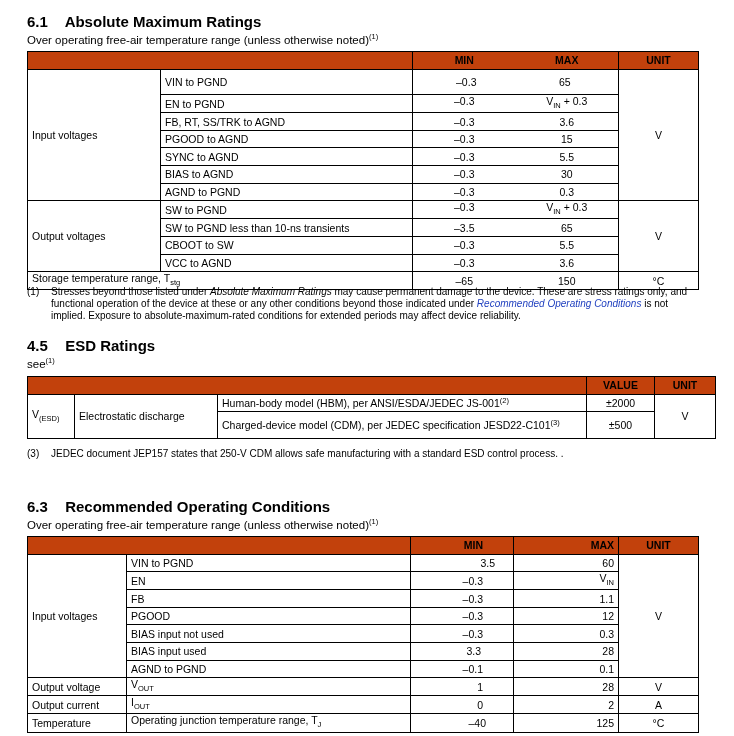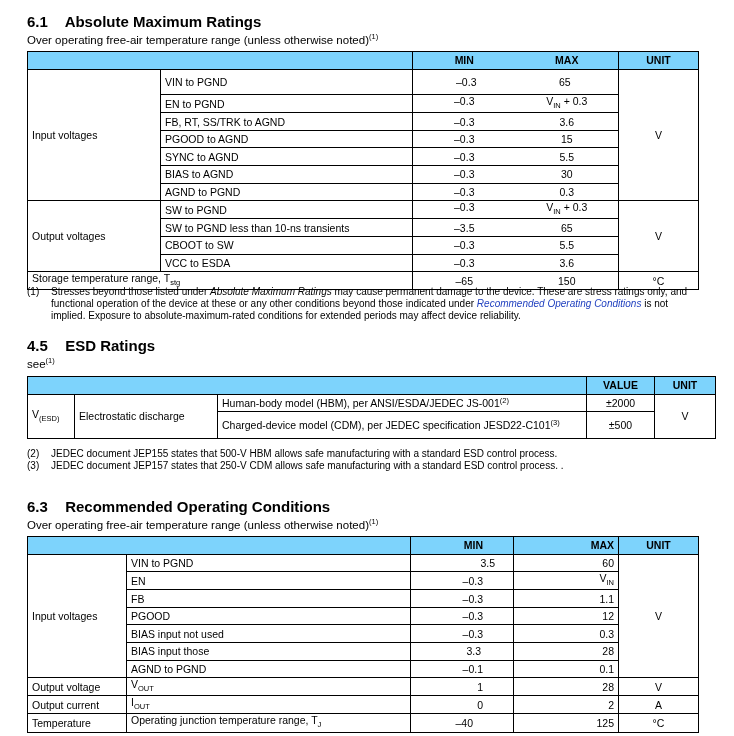--- a/index.html
+++ b/index.html
@@ -4,21 +4,21 @@
 <style>
   html, body { margin:0; padding:0; background:#fff; }
   body { width:734px; height:736px; position:relative; overflow:hidden; font-family:"Liberation Sans", sans-serif; color:#000; }
   .h { position:absolute; left:27px; font-weight:bold; font-size:15px; }
   .h .num { display:inline-block; width:34px; }
   .sub { position:absolute; left:27px; font-size:11.5px; }
   sup { font-size:7.5px; vertical-align:top; position:relative; top:-2px; }
   sub { font-size:7.5px; }
   table { position:absolute; border-collapse:collapse; font-size:10.5px; table-layout:fixed; }
   td, th { border:1px solid #000; padding:0 4px; height:16.6px; line-height:12px; }
-  th { background:#7dd3fc; font-weight:bold; font-size:10.5px; }
+  th { background:#c2410c; font-weight:bold; font-size:10.5px; }
   .c { text-align:center; }
   .r { text-align:right; }
   .notes { position:absolute; left:27px; font-size:10px; line-height:12px; }
   .notes .n { display:inline-block; width:24px; vertical-align:top; }
   .notes .t { display:inline-block; vertical-align:top; }
   .link { color:#1f3fbf; font-style:italic; }
   .mm { display:inline-block; width:50%; text-align:center; }
 </style>
 </head>
 <body>
@@ -78,21 +78,21 @@
   </tr>
   <tr>
     <td>SW to PGND less than 10-ns transients</td>
     <td colspan="2" style="padding:0;margin-top:24px;"><span class="mm">–3.5</span><span class="mm">65</span></td>
   </tr>
   <tr>
     <td>CBOOT to SW</td>
     <td colspan="2" style="padding:0;"><span class="mm">–0.3</span><span class="mm">5.5</span></td>
   </tr>
   <tr>
-    <td>VCC to ESDA</td>
+    <td>VCC to AGND</td>
     <td colspan="2" style="padding:0;"><span class="mm">–0.3</span><span class="mm">3.6</span></td>
   </tr>
   <tr>
     <td colspan="2"><span>Storage temperature range, T</span><sub>stg</sub></td>
     <td colspan="2" style="padding:0;"><span class="mm">–65</span><span class="mm">150</span></td>
     <td class="c">°C</td>
   </tr>
 </tbody>
   </table>
 
@@ -125,21 +125,20 @@
     <td rowspan="2" class="c">V</td>
   </tr>
   <tr>
     <td style="height:26px;"><span>Charged-device model (CDM), per JEDEC specification JESD22-C101</span><sup>(3)</sup></td>
     <td class="c">±500</td>
   </tr>
 </tbody>
   </table>
 
 <div class="notes" style="top:448px; width:670px;">
-  <div><span class="n">(2)</span><span class="t">JEDEC document JEP155 states that 500-V HBM allows safe manufacturing with a standard ESD control process.</span></div>
   <div><span class="n">(3)</span><span class="t">JEDEC document JEP157 states that 250-V CDM allows safe manufacturing with a standard ESD control process. .</span></div>
 </div>
 
 <div class="h" style="top:498px;"><span class="num">6.3</span> <span>Recommended Operating Conditions</span></div>
 <div class="sub" style="top:519px;"><span>Over operating free-air temperature range (unless otherwise noted)</span><sup>(1)</sup></div>
 
 <table style="left:27px; top:536px; width:671px;">
   <colgroup>
       <col style="width:99px">
       <col style="width:284px">
@@ -175,21 +174,21 @@
     <td>PGOOD</td>
     <td class="r" style="padding-right:30px;">–0.3</td>
     <td class="r">12</td>
   </tr>
   <tr>
     <td>BIAS input not used</td>
     <td class="r" style="padding-right:30px;">–0.3</td>
     <td class="r">0.3</td>
   </tr>
   <tr>
-    <td>BIAS input those</td>
+    <td>BIAS input used</td>
     <td class="r" style="padding-right:32px;">3.3</td>
     <td class="r">28</td>
   </tr>
   <tr>
     <td>AGND to PGND</td>
     <td class="r" style="padding-right:30px;">–0.1</td>
     <td class="r">0.1</td>
   </tr>
   <tr>
     <td>Output voltage</td>
@@ -201,18 +200,18 @@
   <tr>
     <td>Output current</td>
     <td><span>I</span><sub>OUT</sub></td>
     <td class="r" style="padding-right:30px;">0</td>
     <td class="r">2</td>
     <td class="c">A</td>
   </tr>
   <tr>
     <td>Temperature</td>
     <td><span>Operating junction temperature range, T</span><sub>J</sub></td>
-    <td class="r" style="padding-right:40px;">–40</td>
+    <td class="r" style="padding-right:27px;">–40</td>
     <td class="r">125</td>
     <td class="c">°C</td>
   </tr>
 </tbody>
   </table>
 
 </body></html>

